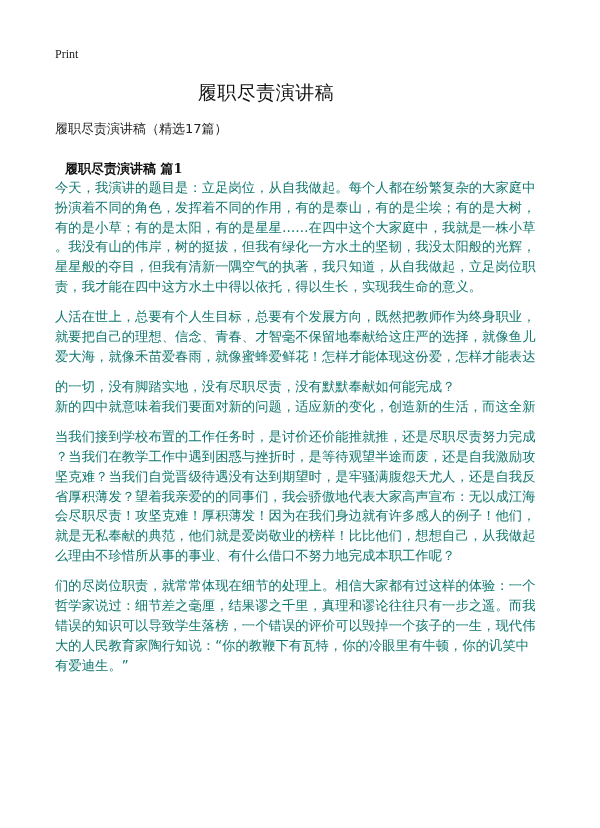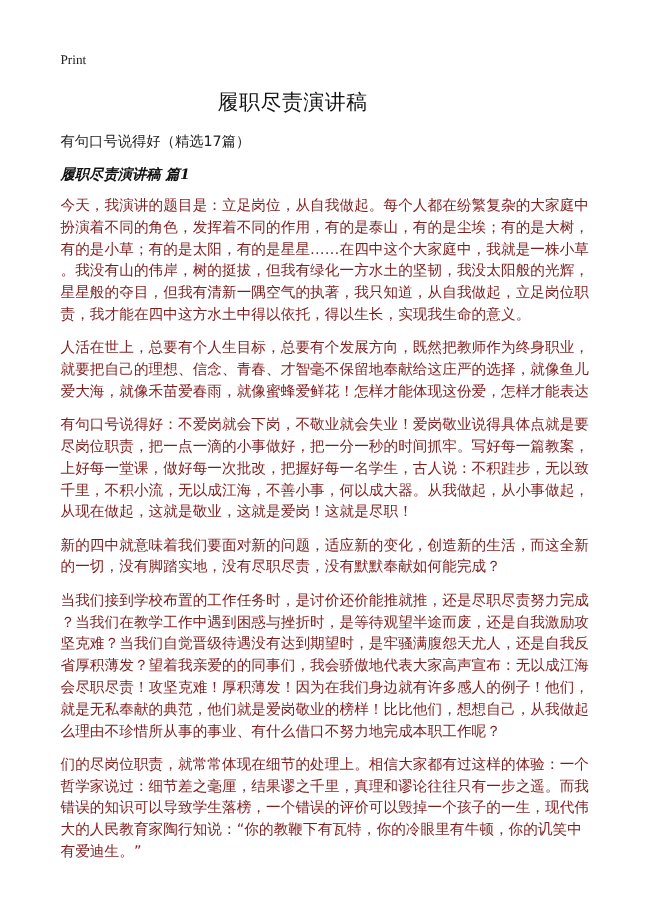--- a/index.html
+++ b/index.html
@@ -44,82 +44,74 @@
       font-size: 13px;
       color: #222;
       margin: 0;
     }
     .section-heading {
       position: absolute;
       left: 55px; top: 150px;
       font-size: 13px;
       font-weight: bold;
       color: #111;
-      margin: 0;
+      margin: 10px;
       font-family: "DejaVu Serif", "Liberation Serif", serif;
-      font-style: italic;
     }
     .body-text {
       position: absolute;
       left: 55px; top: 178px;
       width: 500px;
     }
     .para {
       margin: 0 0 10.5px 0;
       font-size: 13.3px;
       line-height: 19.8px;
-      color: #7f1d1d;
+      color: #0f766e;
       letter-spacing: 0.05px;
     }
     .line {
       display: block;
       white-space: nowrap;
     }
   </style>
 </head>
 <body>
 
 <div class="page">
 
   <div class="print-label">Print</div>
 
   <h1 class="doc-title">履职尽责演讲稿</h1>
 
-  <div class="doc-subtitle">有句口号说得好（精选17篇）</div>
+  <div class="doc-subtitle">履职尽责演讲稿（精选17篇）</div>
 
   <h2 class="section-heading">履职尽责演讲稿 篇1</h2>
 
   <div class="body-text">
 
     <p class="para">
       <span class="line">今天，我演讲的题目是：立足岗位，从自我做起。每个人都在纷繁复杂的大家庭中</span>
       <span class="line">扮演着不同的角色，发挥着不同的作用，有的是泰山，有的是尘埃；有的是大树，</span>
       <span class="line">有的是小草；有的是太阳，有的是星星……在四中这个大家庭中，我就是一株小草</span>
       <span class="line">。我没有山的伟岸，树的挺拔，但我有绿化一方水土的坚韧，我没太阳般的光辉，</span>
       <span class="line">星星般的夺目，但我有清新一隅空气的执著，我只知道，从自我做起，立足岗位职</span>
       <span class="line">责，我才能在四中这方水土中得以依托，得以生长，实现我生命的意义。</span>
     </p>
 
     <p class="para">
       <span class="line">人活在世上，总要有个人生目标，总要有个发展方向，既然把教师作为终身职业，</span>
       <span class="line">就要把自己的理想、信念、青春、才智毫不保留地奉献给这庄严的选择，就像鱼儿</span>
       <span class="line">爱大海，就像禾苗爱春雨，就像蜜蜂爱鲜花！怎样才能体现这份爱，怎样才能表达</span>
     </p>
 
-    <p class="para">
-      <span class="line">有句口号说得好：不爱岗就会下岗，不敬业就会失业！爱岗敬业说得具体点就是要</span>
-      <span class="line">尽岗位职责，把一点一滴的小事做好，把一分一秒的时间抓牢。写好每一篇教案，</span>
-      <span class="line">上好每一堂课，做好每一次批改，把握好每一名学生，古人说：不积跬步，无以致</span>
-      <span class="line">千里，不积小流，无以成江海，不善小事，何以成大器。从我做起，从小事做起，</span>
-      <span class="line">从现在做起，这就是敬业，这就是爱岗！这就是尽职！</span>
-    </p>
 
     <p class="para">
+      <span class="line">的一切，没有脚踏实地，没有尽职尽责，没有默默奉献如何能完成？</span>
       <span class="line">新的四中就意味着我们要面对新的问题，适应新的变化，创造新的生活，而这全新</span>
-      <span class="line">的一切，没有脚踏实地，没有尽职尽责，没有默默奉献如何能完成？</span>
     </p>
 
     <p class="para">
       <span class="line">当我们接到学校布置的工作任务时，是讨价还价能推就推，还是尽职尽责努力完成</span>
       <span class="line">？当我们在教学工作中遇到困惑与挫折时，是等待观望半途而废，还是自我激励攻</span>
       <span class="line">坚克难？当我们自觉晋级待遇没有达到期望时，是牢骚满腹怨天尤人，还是自我反</span>
       <span class="line">省厚积薄发？望着我亲爱的的同事们，我会骄傲地代表大家高声宣布：无以成江海</span>
       <span class="line">会尽职尽责！攻坚克难！厚积薄发！因为在我们身边就有许多感人的例子！他们，</span>
       <span class="line">就是无私奉献的典范，他们就是爱岗敬业的榜样！比比他们，想想自己，从我做起</span>
       <span class="line">么理由不珍惜所从事的事业、有什么借口不努力地完成本职工作呢？</span>

